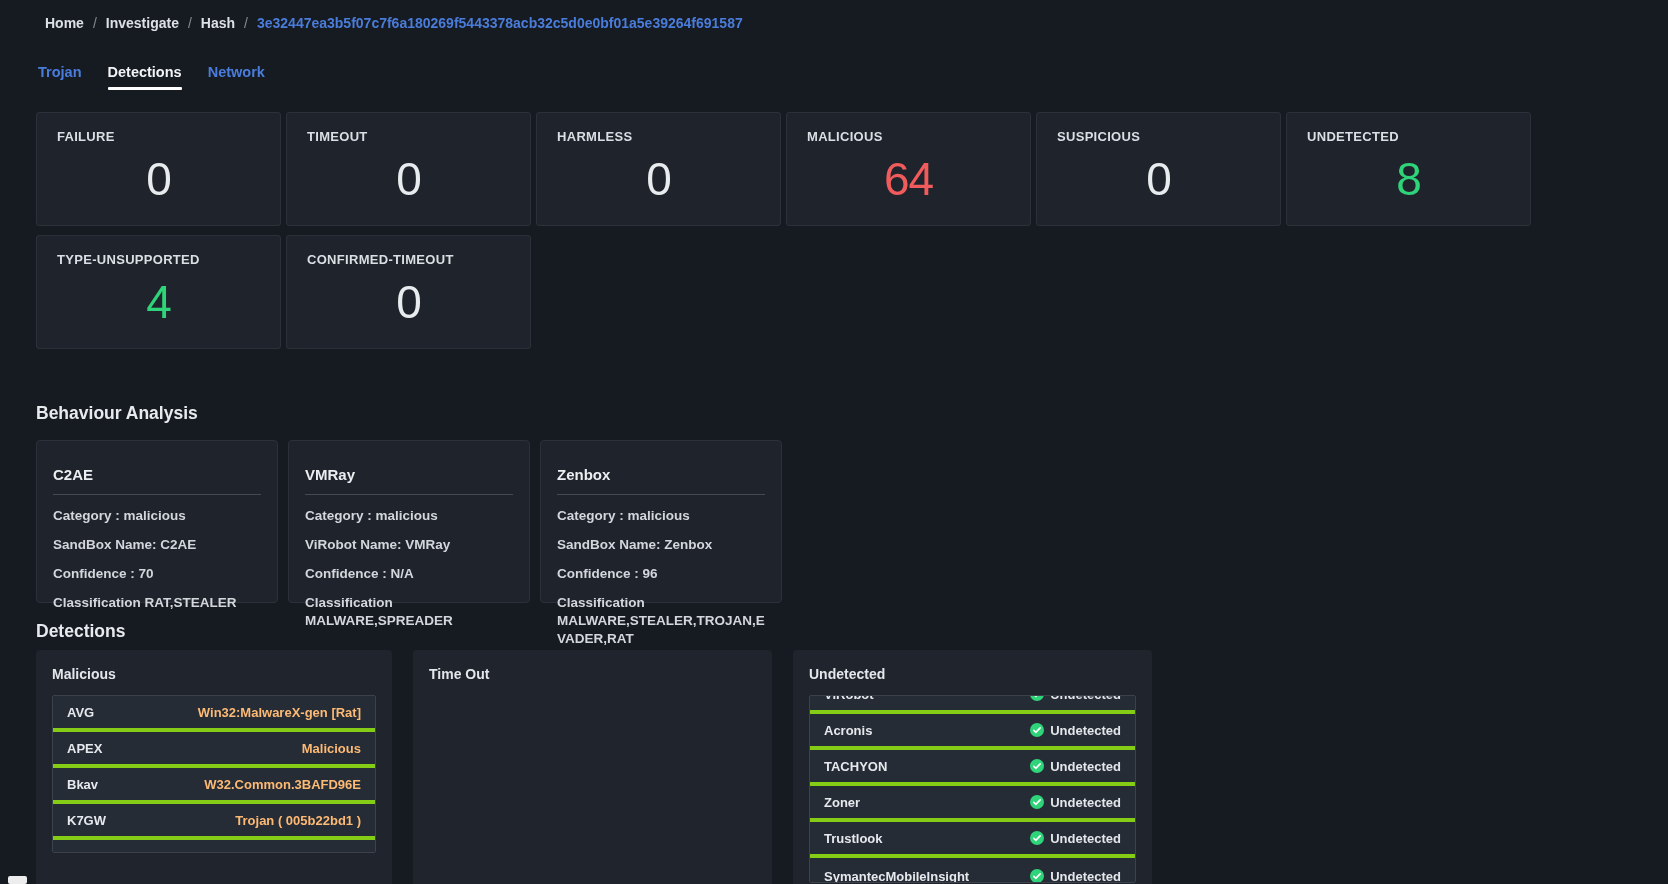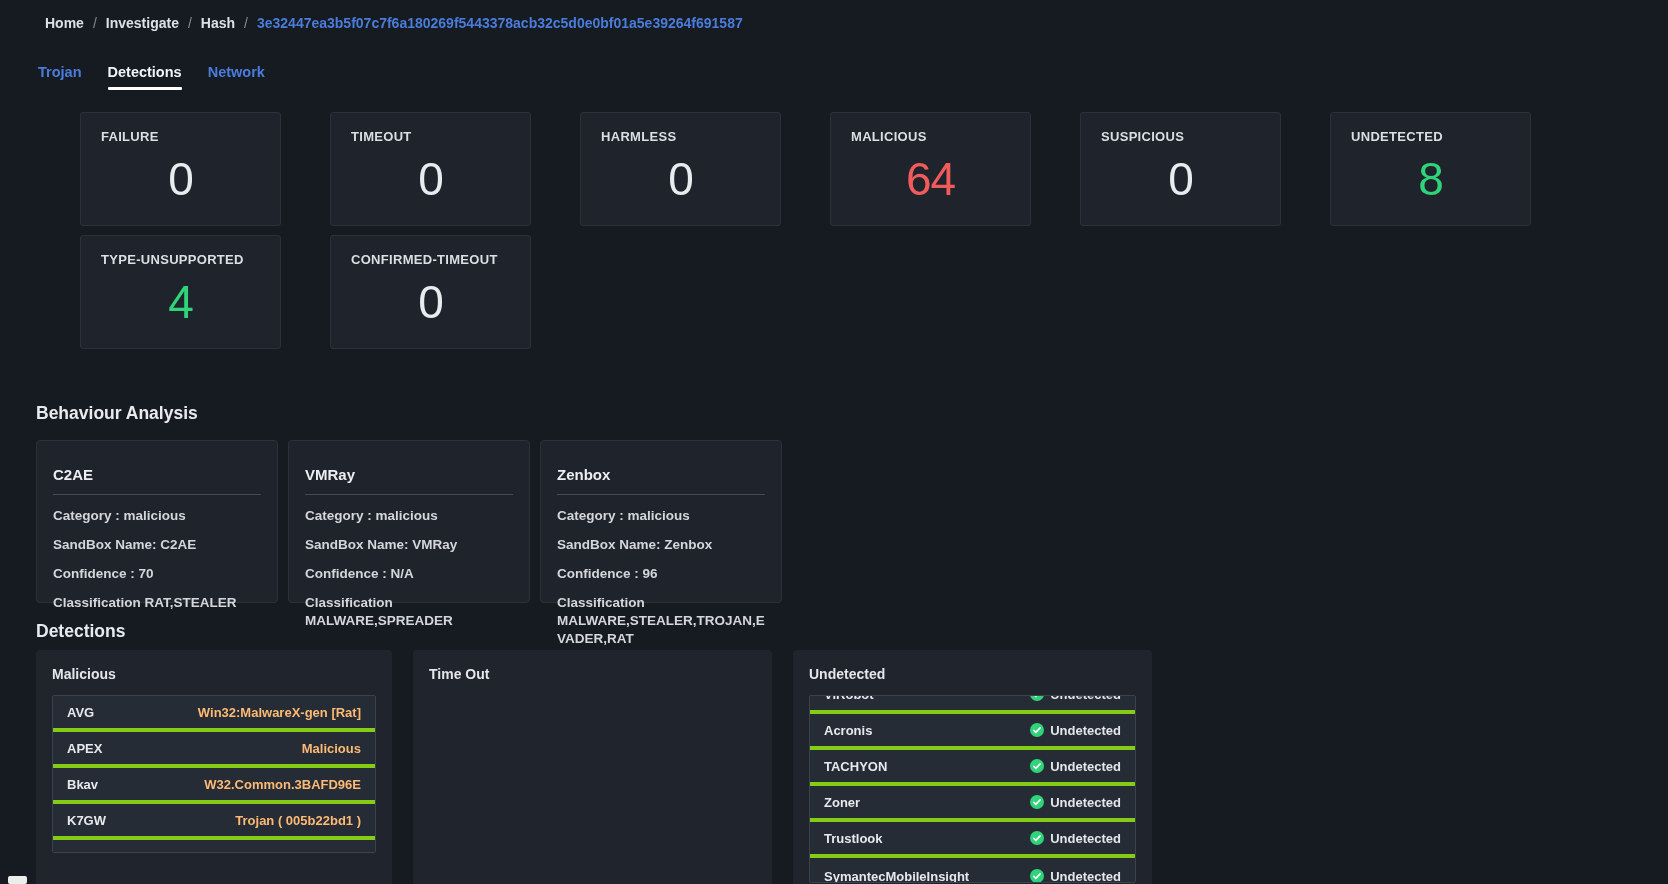--- a/index.html
+++ b/index.html
@@ -15,21 +15,21 @@
   .bc-sep{color:#848b93;font-weight:400;}
   .bc-hash{color:#4a7ddb;font-weight:600;cursor:pointer;}
   
   .tabs{position:absolute;left:38px;top:64px;display:flex;gap:26px;font-size:14.5px;}
   .tab{color:#4a7ddb;font-weight:700;padding-bottom:10px;position:relative;cursor:pointer;}
   .tab.active{color:#f2f4f6;}
   .tab.active::after{content:"";position:absolute;left:0;right:0;bottom:0;height:3px;background:#ffffff;border-radius:1px;}
   
   .stats{position:absolute;left:36px;top:112px;width:1496px;display:grid;
     grid-template-columns:repeat(6,245px);grid-auto-rows:114px;gap:9px 5px;}
-  .stat-card{background:#1f242c;border:1px solid #2b313a;border-radius:3px;box-sizing:border-box;padding:16px 20px;margin-left:44px;}
+  .stat-card{background:#1f242c;border:1px solid #2b313a;border-radius:3px;box-sizing:border-box;padding:16px 20px;}
   .stat-label{font-size:13px;font-weight:700;color:#dadfe4;letter-spacing:.3px;}
   .stat-value{margin-top:8px;text-align:center;font-size:46px;font-weight:400;letter-spacing:-1px;color:#e9ecef;}
   .val-red{color:#f15b5b;}
   .val-green{color:#2fd379;}
   
   .section-heading{position:absolute;left:36px;font-size:17.5px;font-weight:600;color:#e8ebee;}
   .h-behaviour{top:403px;}
   .h-detections{top:621px;}
   
   .behaviour-cards{position:absolute;left:36px;top:440px;display:flex;gap:10px;}
@@ -119,21 +119,21 @@
     <hr class="b-divider">
     <div class="b-line">Category : malicious</div>
     <div class="b-line">SandBox Name: C2AE</div>
     <div class="b-line">Confidence : 70</div>
     <div class="b-line">Classification RAT,STEALER</div>
   </div>
   <div class="b-card">
     <div class="b-title">VMRay</div>
     <hr class="b-divider">
     <div class="b-line">Category : malicious</div>
-    <div class="b-line">SandBox Name: VMRay</div>
+    <div class="b-line">ViRobot Name: VMRay</div>
     <div class="b-line">Confidence : N/A</div>
     <div class="b-line">Classification MALWARE,SPREADER</div>
   </div>
   <div class="b-card">
     <div class="b-title">Zenbox</div>
     <hr class="b-divider">
     <div class="b-line">Category : malicious</div>
     <div class="b-line">SandBox Name: Zenbox</div>
     <div class="b-line">Confidence : 96</div>
     <div class="b-line">Classification MALWARE,STEALER,TROJAN,EVADER,RAT</div>

